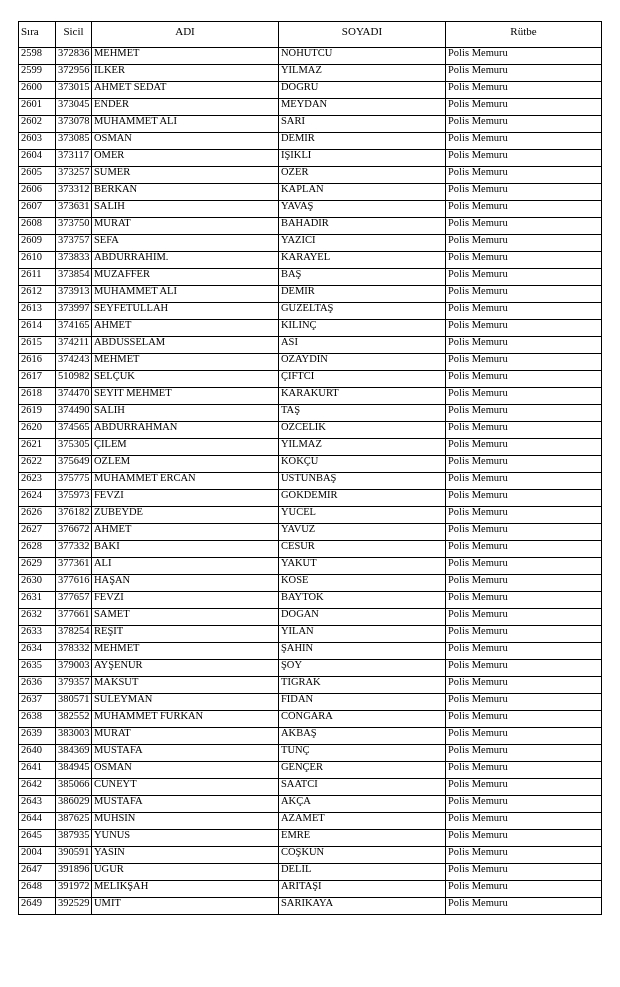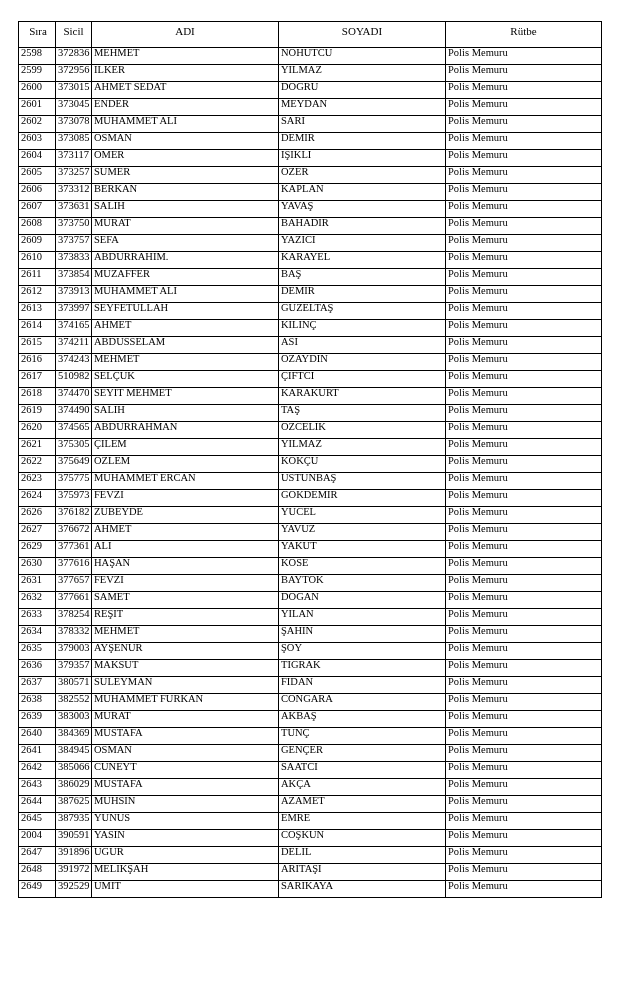--- a/index.html
+++ b/index.html
@@ -45,21 +45,21 @@
     overflow: hidden;
   }
   table.roster thead th {
     height: 21px;
     text-align: center;
     font-weight: normal;
     font-size: 11px;
     padding-top: 4px;
   }
   table.roster thead th.h-sira {
-    text-align: center;
+    text-align: left;
     padding-left: 2px;
   }
   table.roster tbody td {
     height: 16px;
     padding-left: 2px;
     font-size: 10.5px;
   }
   
   .t-0 { padding-top: 2px; }
   .t-1 { padding-top: 1px; }
@@ -287,20 +287,27 @@
           <td class="t-1">YUCEL</td>
           <td class="t-1">Polis Memuru</td>
         </tr>
         <tr class="h-std">
           <td class="t-2">2627</td>
           <td class="t-2">376672</td>
           <td class="t-2">AHMET</td>
           <td class="t-2">YAVUZ</td>
           <td class="t-2">Polis Memuru</td>
         </tr>
+        <tr class="h-std">
+          <td class="t-0">2628</td>
+          <td class="t-0">377332</td>
+          <td class="t-0">BAKI</td>
+          <td class="t-0">CESUR</td>
+          <td class="t-0">Polis Memuru</td>
+        </tr>
         <tr class="h-mid">
           <td class="t-1">2629</td>
           <td class="t-1">377361</td>
           <td class="t-1">ALI</td>
           <td class="t-1">YAKUT</td>
           <td class="t-1">Polis Memuru</td>
         </tr>
         <tr class="h-tall">
           <td class="t-2">2630</td>
           <td class="t-2">377616</td>

